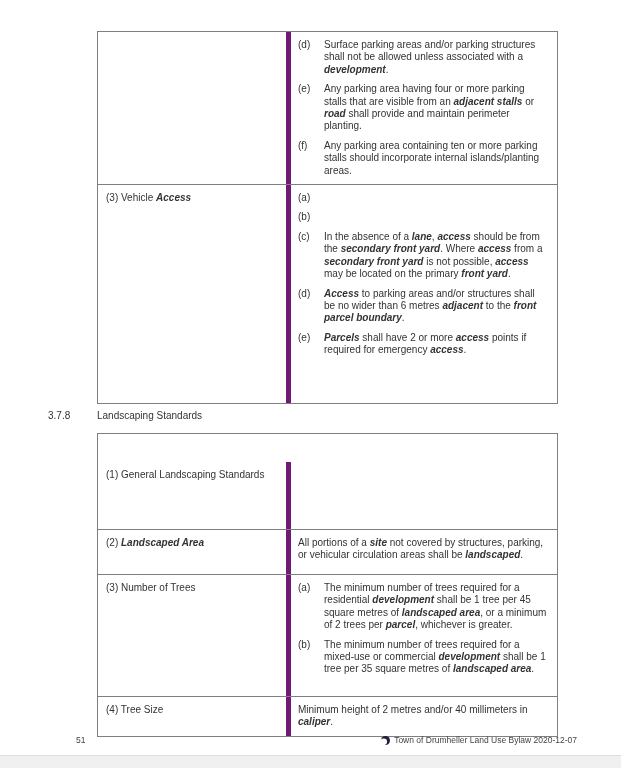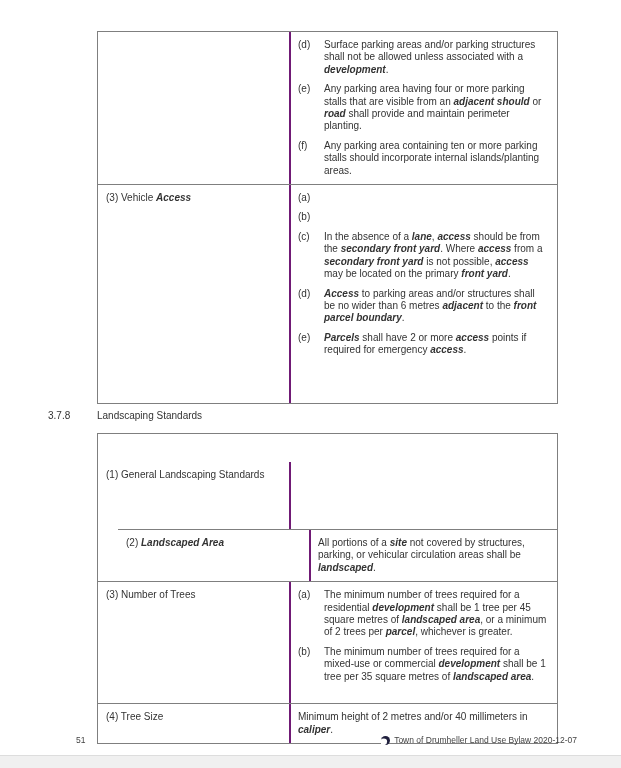--- a/index.html
+++ b/index.html
@@ -22,21 +22,21 @@
     width:461px;
     border:1px solid #7f7f7f;
     background:#ffffff;
   }
   .t-row{display:flex;box-sizing:border-box;}
   .t-row + .t-row{border-top:1px solid #7f7f7f;}
   .cell-label{
     box-sizing:border-box;
     width:193px;
     flex:0 0 193px;
-    border-right:2px solid #701a75;
+    border-right:5px solid #701a75;
     padding:7px 8px 7px 8px;
   }
   .cell-content{
     box-sizing:border-box;
     flex:1;
     padding:7px 10px 7px 7px;
   }
   .li{display:flex;margin-bottom:7px;}
   .li:last-child{margin-bottom:0;}
   .marker{flex:0 0 26px;}
@@ -74,21 +74,21 @@
   <div class="doc-table" style="left:97px;top:31px;">
     <div class="t-row" style="min-height:146px;">
       <div class="cell-label"></div>
       <div class="cell-content">
         <div class="li">
           <span class="marker">(d)</span>
           <span class="itext">Surface parking areas and/or parking structures shall not be allowed unless associated with a <span class="bi">development</span>.</span>
         </div>
         <div class="li">
           <span class="marker">(e)</span>
-          <span class="itext">Any parking area having four or more parking stalls that are visible from an <span class="bi">adjacent should</span> or <span class="bi">road</span> shall provide and maintain perimeter planting.</span>
+          <span class="itext">Any parking area having four or more parking stalls that are visible from an <span class="bi">adjacent stalls</span> or <span class="bi">road</span> shall provide and maintain perimeter planting.</span>
         </div>
         <div class="li">
           <span class="marker">(f)</span>
           <span class="itext">Any parking area containing ten or more parking stalls should incorporate internal islands/planting areas.</span>
         </div>
       </div>
     </div>
     <div class="t-row" style="min-height:219px;">
       <div class="cell-label">(3) Vehicle <span class="bi">Access</span></div>
       <div class="cell-content">
@@ -116,21 +116,21 @@
 
   <div class="section-heading">
     <span class="section-number">3.7.8</span>
     <span class="section-title">Landscaping Standards</span>
   </div>
 
   <div class="doc-table" style="left:97px;top:433px;">
     <div class="t-row" style="min-height:67px;margin-top:28px;">
       <div class="cell-label">(1) General Landscaping Standards</div>
     </div>
-    <div class="t-row" style="min-height:45px;margin-left:20px;">
+    <div class="t-row" style="min-height:45px;">
       <div class="cell-label">(2) <span class="bi">Landscaped Area</span></div>
       <div class="cell-content">All portions of a <span class="bi">site</span> not covered by structures, parking, or vehicular circulation areas shall be <span class="bi">landscaped</span>.</div>
     </div>
     <div class="t-row" style="min-height:122px;">
       <div class="cell-label">(3) Number of Trees</div>
       <div class="cell-content">
         <div class="li">
           <span class="marker">(a)</span>
           <span class="itext">The minimum number of trees required for a residential <span class="bi">development</span> shall be 1 tree per 45 square metres of <span class="bi">landscaped area</span>, or a minimum of 2 trees per <span class="bi">parcel</span>, whichever is greater.</span>
         </div>

